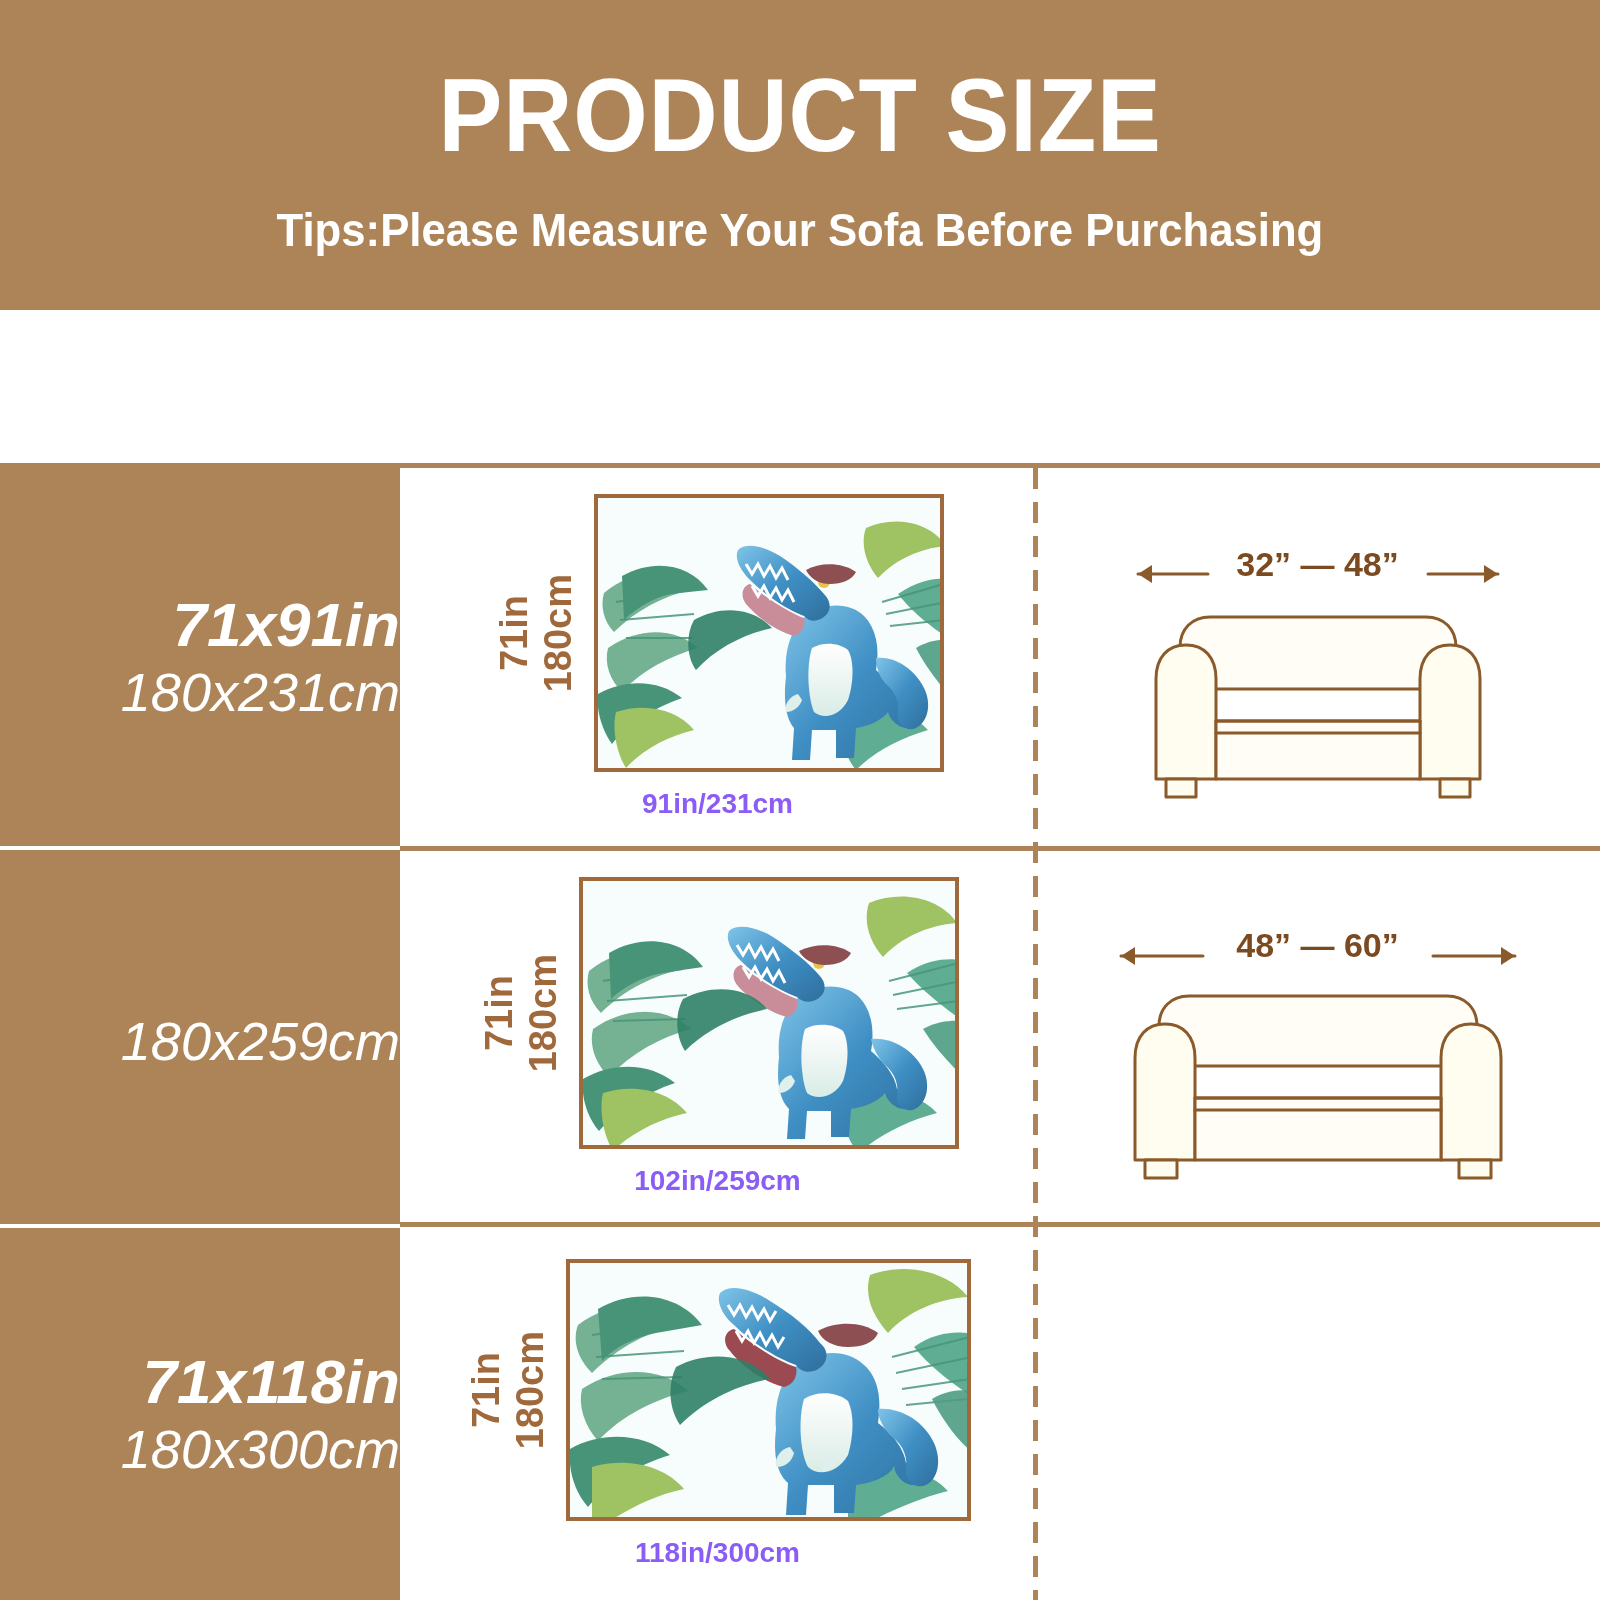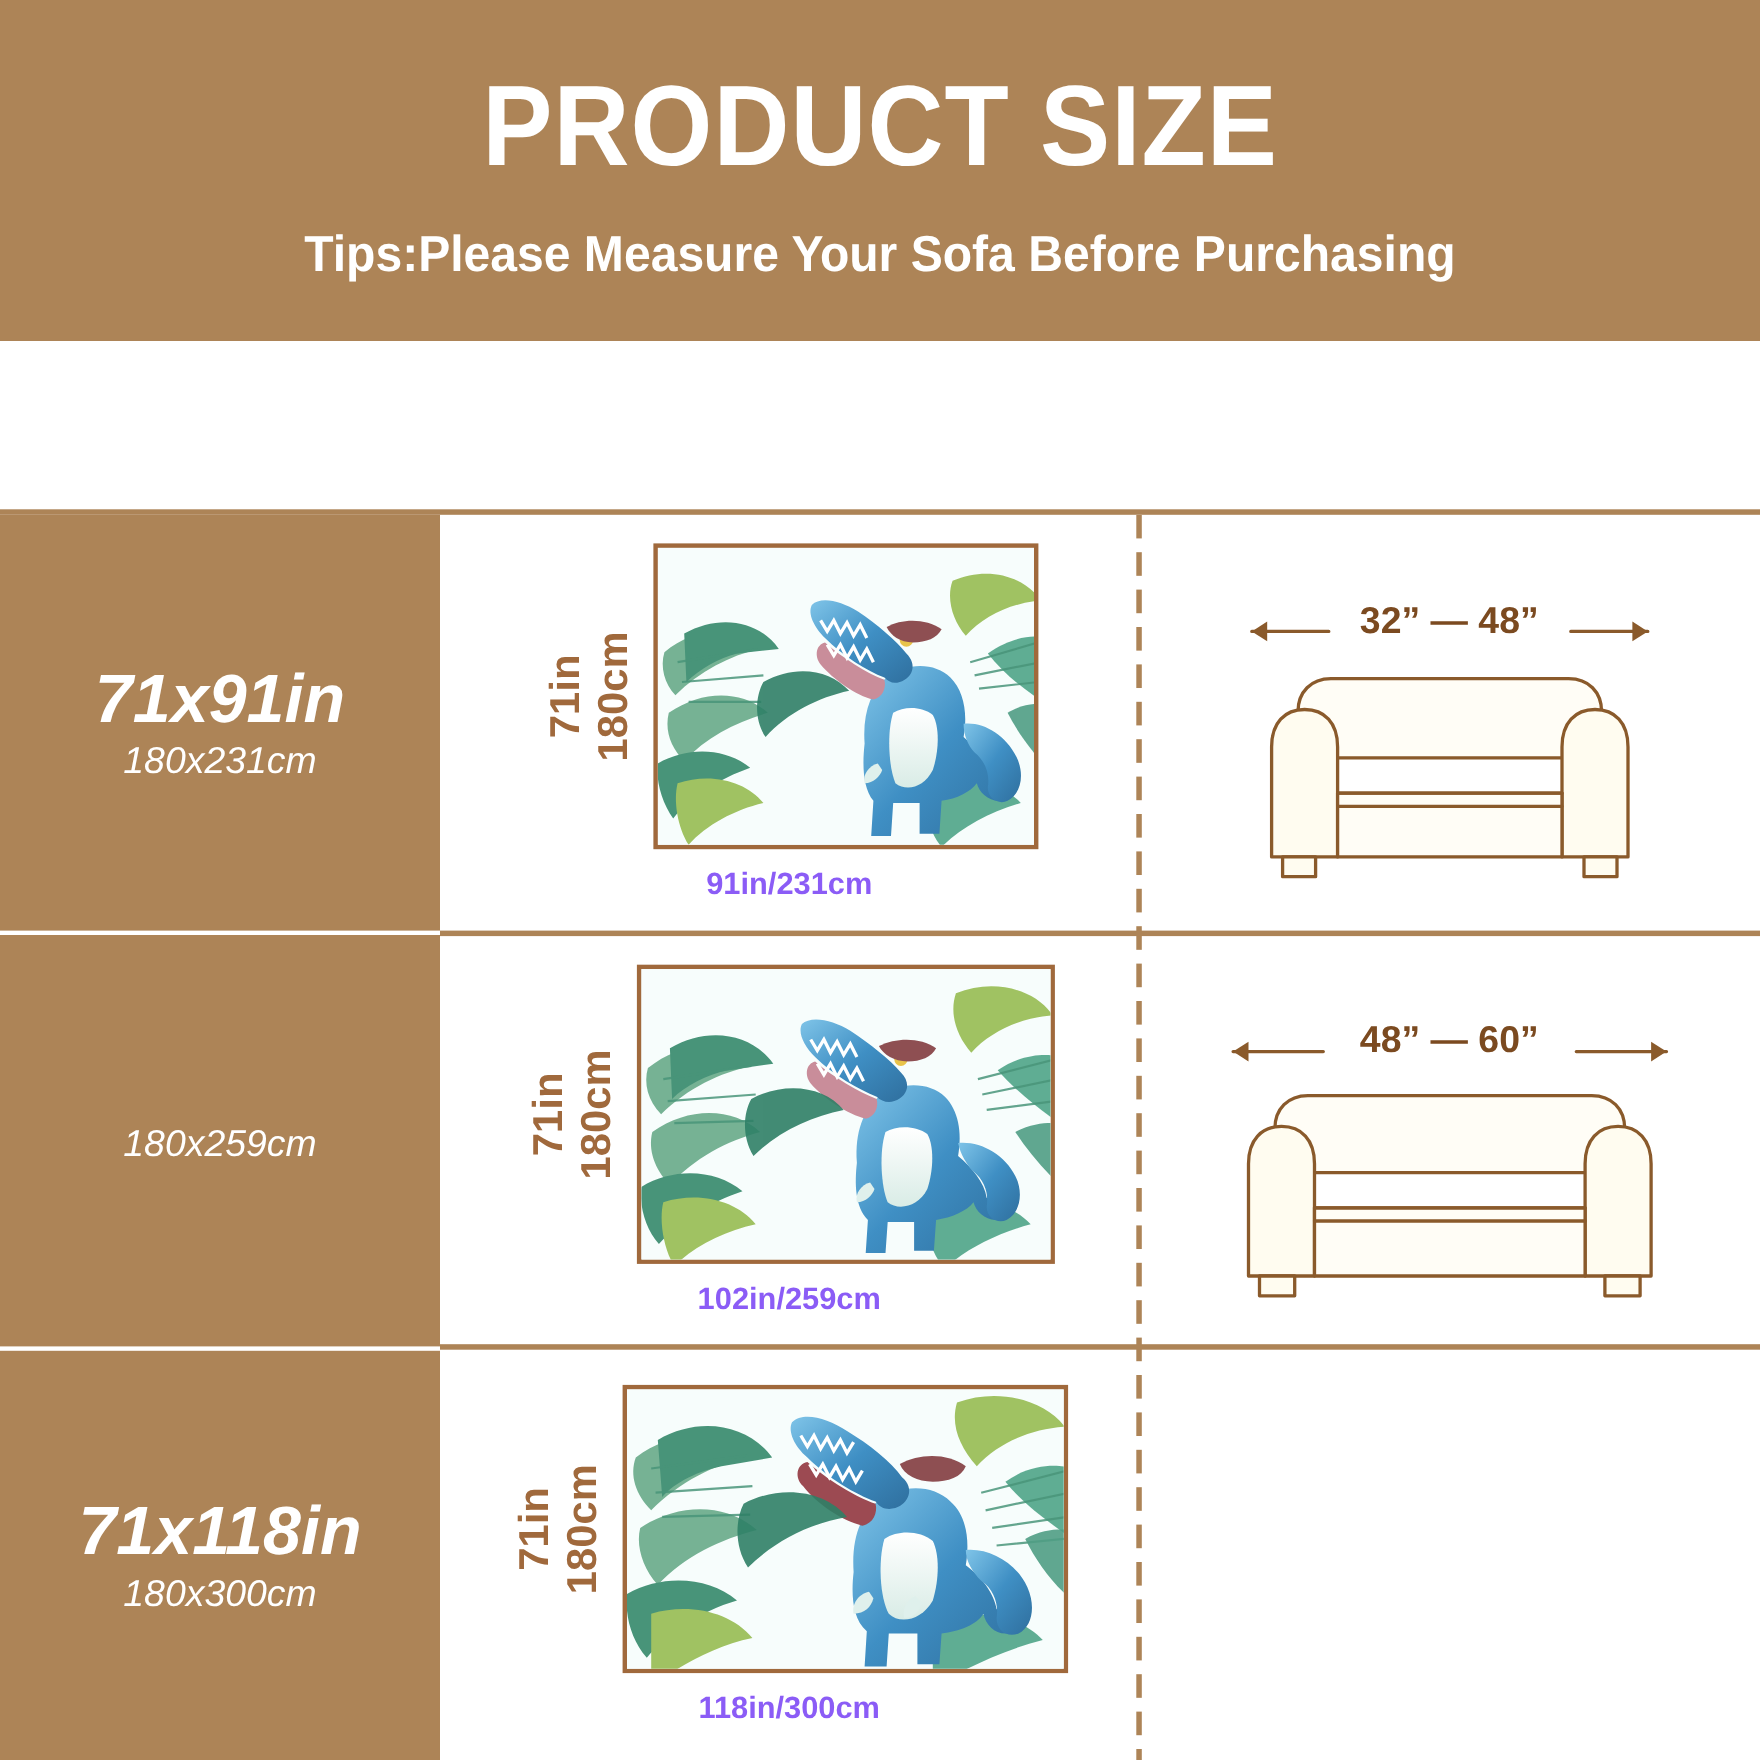--- a/index.html
+++ b/index.html
@@ -60,29 +60,29 @@
   .tbl { position: absolute; left: 0; top: 468px; width: 1600px; height: 1132px; }
   .row { position: absolute; left: 0; width: 1600px; }
   .row-1 { top: 0px;    height: 378px; }
   .row-2 { top: 382px;  height: 374px; }
   .row-3 { top: 760px;  height: 372px; }
 
   
   .size-cell {
     position: absolute; left: 0; top: 0; width: 400px; height: 100%;
     background: #ad8457;
-    display: flex; flex-direction: column; align-items: center; justify-content: center;
+    display: flex; flex-direction: column; align-items: flex-end; justify-content: center;
     color: #ffffff;
   }
   .size-in {
     font-size: 62px; font-weight: 700; font-style: italic; line-height: 1.02;
     white-space: nowrap;
   }
   .size-cm {
-    font-size: 34px; font-weight: 400; font-style: italic; line-height: 1.05;
+    font-size: 54px; font-weight: 400; font-style: italic; line-height: 1.05;
     margin-top: 8px; white-space: nowrap;
   }
 
   
   .cover-cell {
     position: absolute; left: 400px; top: 0; width: 635px; height: 100%;
     background: #ffffff;
     display: flex; flex-direction: column; align-items: center; justify-content: center;
   }
   .cover-inner { display: flex; flex-direction: row; align-items: center; }

